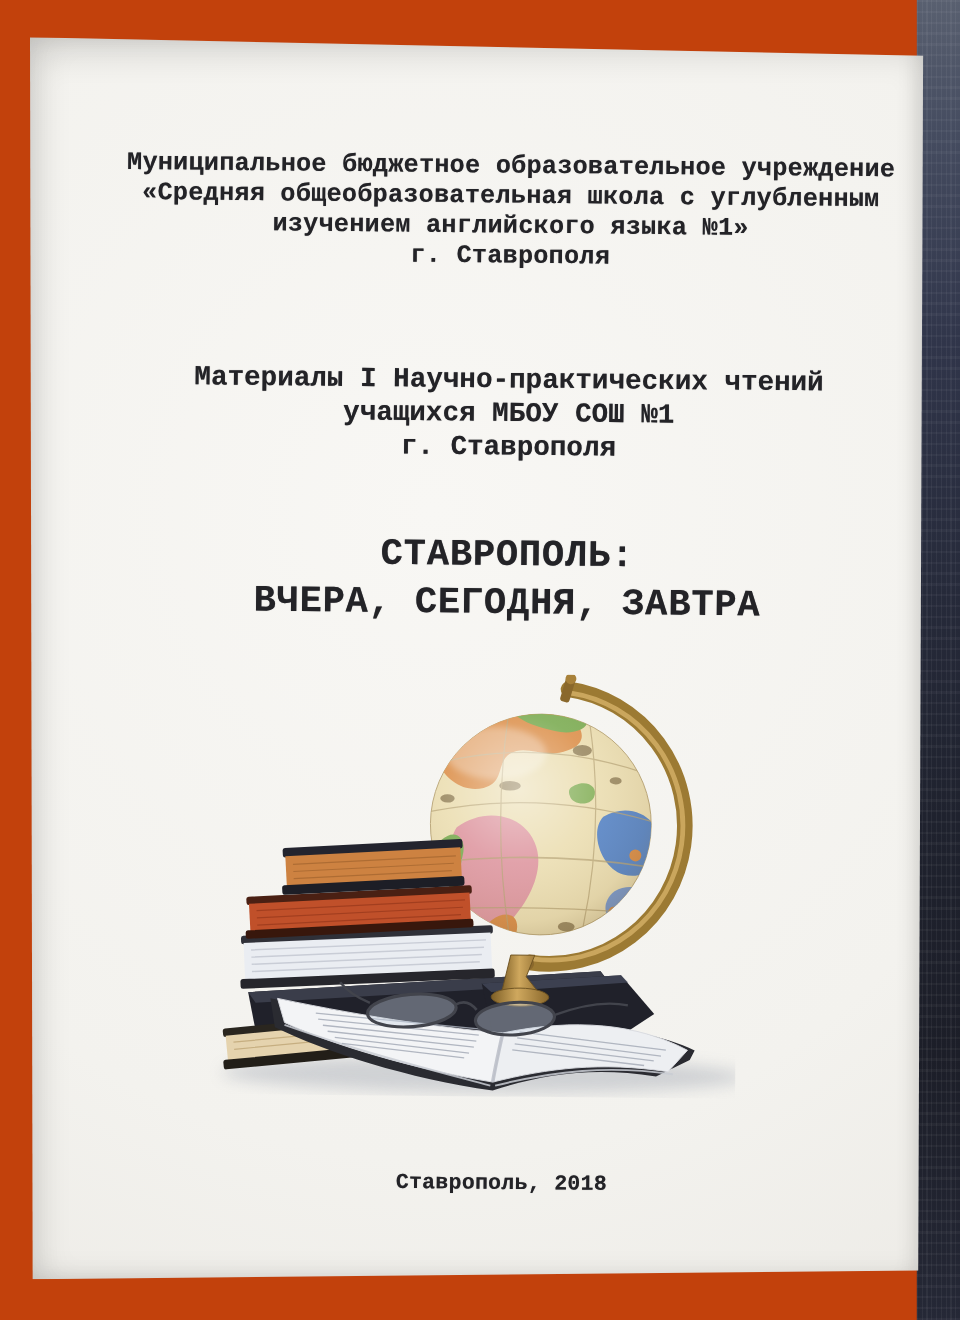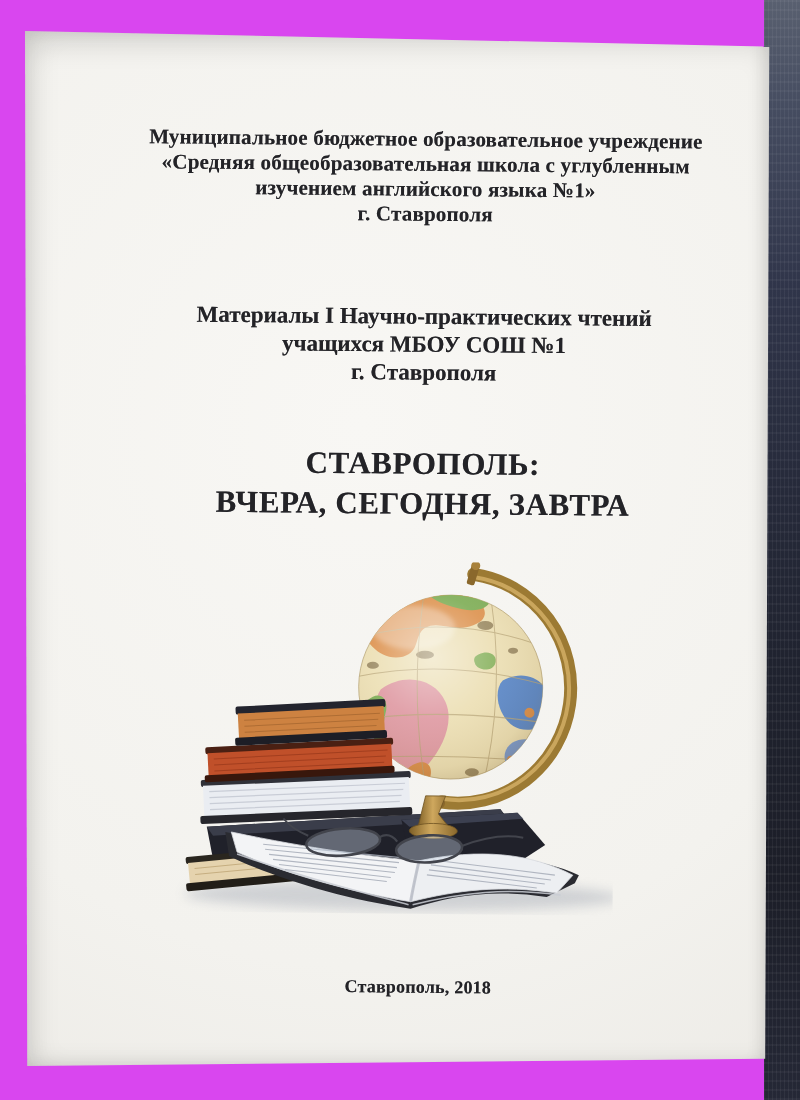--- a/index.html
+++ b/index.html
@@ -1,17 +1,17 @@
 <!DOCTYPE html>
 <html><head>
 <meta charset="utf-8">
 <style>
   html,body{margin:0;padding:0;background:#000;}
-  .stage{position:relative;width:800px;height:1100px;background:#d946ef;overflow:hidden;
-         font-family:Liberation Serif, serif;}
+  .stage{position:relative;width:800px;height:1100px;background:#c2410c;overflow:hidden;
+         font-family:Liberation Mono, monospace;}
   
   .spine-strip{position:absolute;right:0;top:0;width:36px;height:1100px;
     background:linear-gradient(180deg,#596070 0%,#454c60 10%,#30354a 26%,#262a3a 45%,#1f222e 62%,#1c1e28 80%,#252836 100%);}
   .spine-strip::after{content:"";position:absolute;inset:0;
     background:repeating-linear-gradient(90deg,rgba(255,255,255,.05) 0 1px,transparent 1px 4px),
                repeating-linear-gradient(180deg,rgba(255,255,255,.04) 0 2px,transparent 2px 9px);}
   
   .page{position:absolute;left:25px;top:31px;width:745px;height:1036px;
     background:radial-gradient(130% 95% at 45% 38%, #f8f7f4 0%, #f3f2ee 55%, #ebe9e4 88%, #e6e4de 100%);
     clip-path:polygon(0% 0%, 99.9% 1.5%, 99.35% 99.2%, 0.3% 99.9%);

